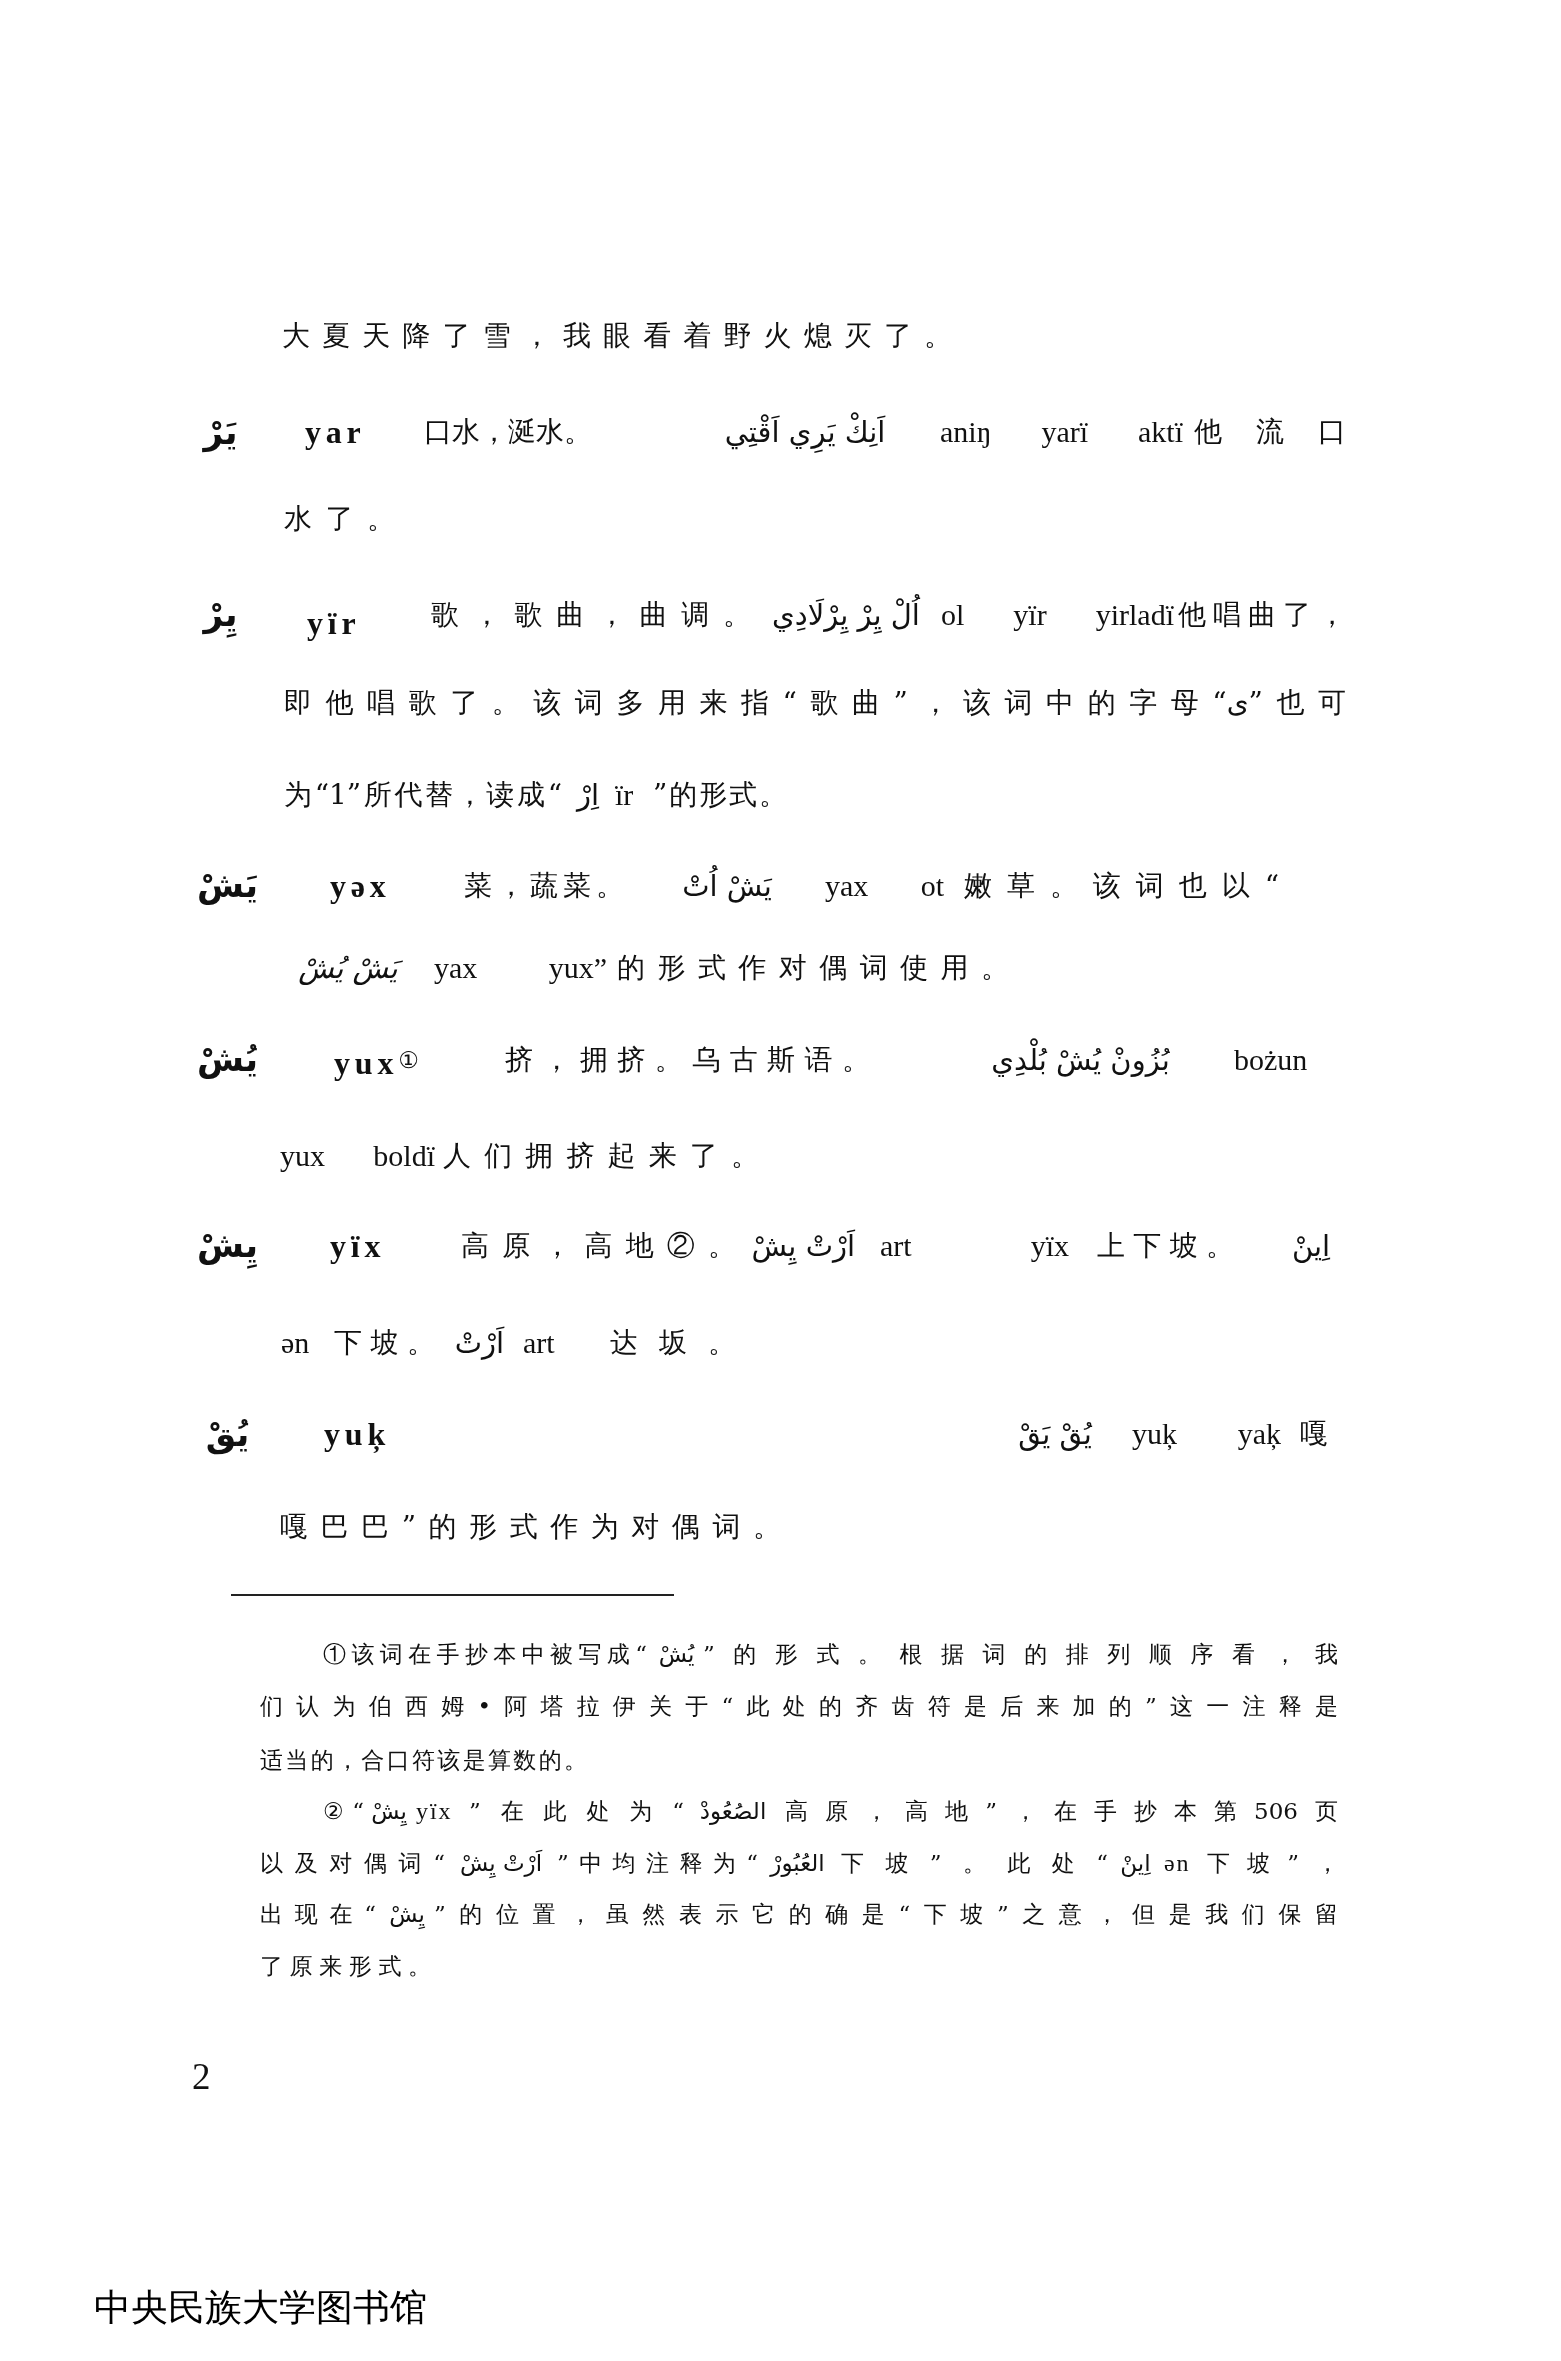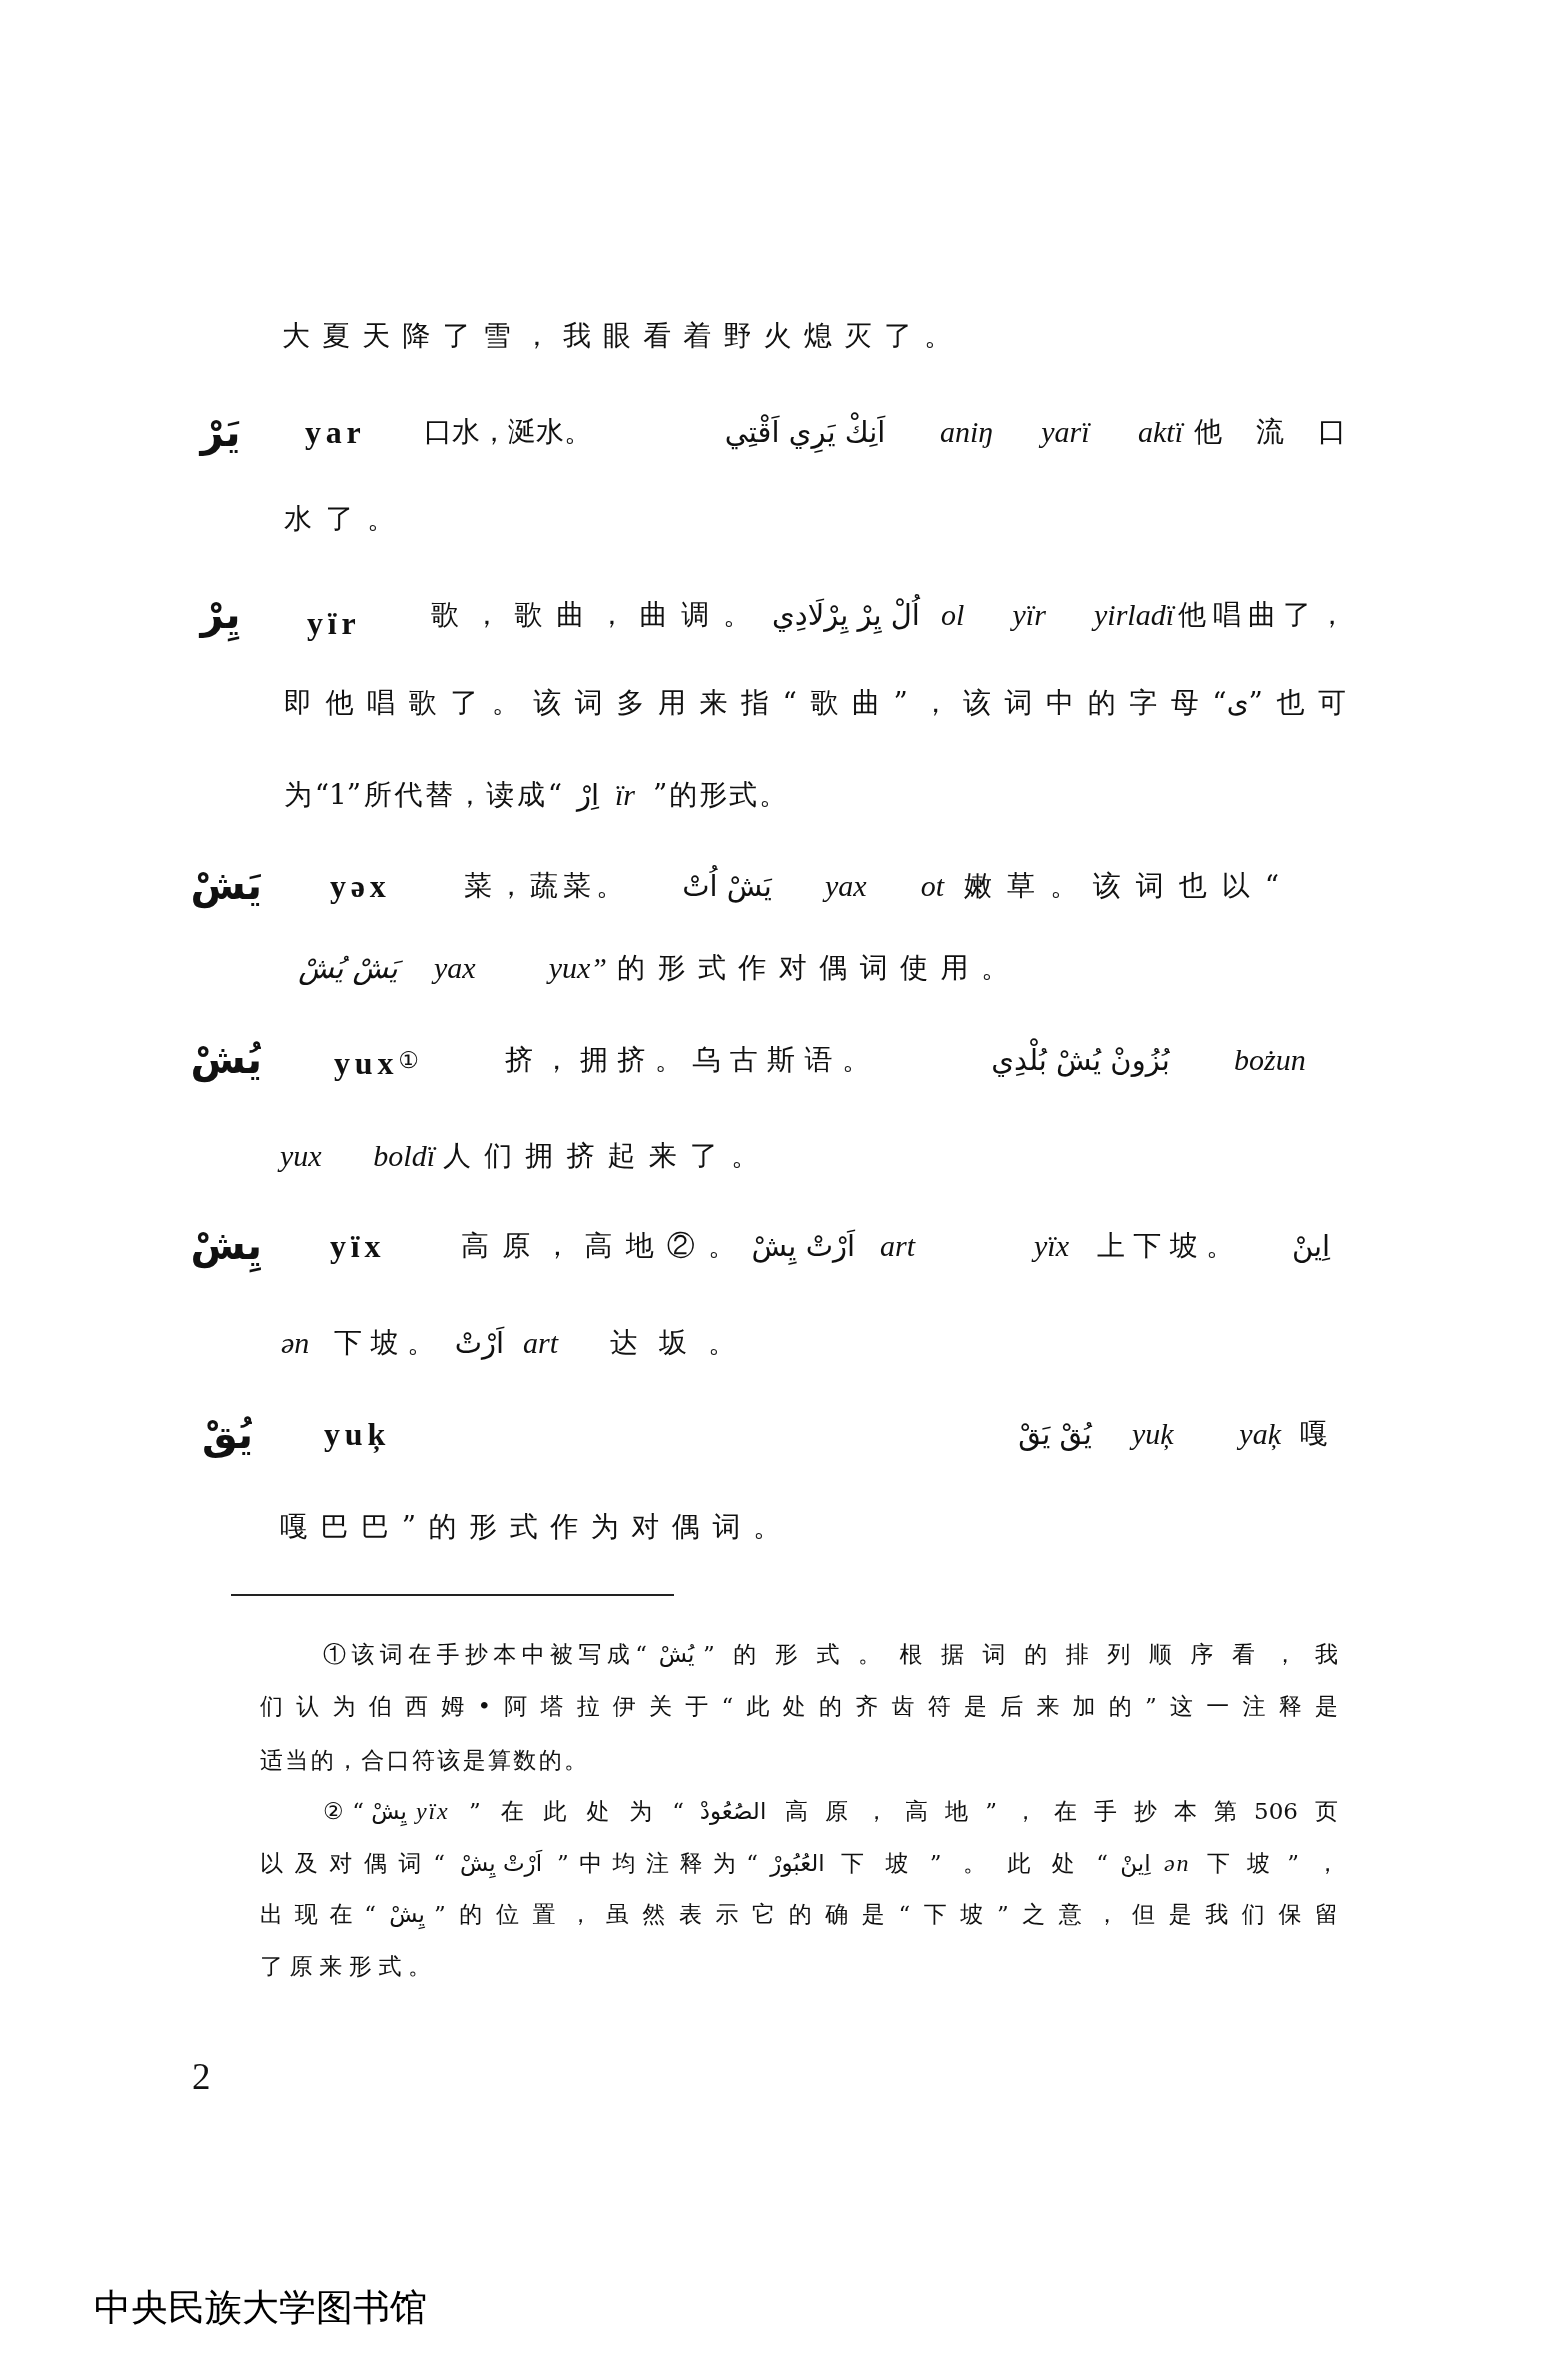--- a/index.html
+++ b/index.html
@@ -1,25 +1,25 @@
 <!DOCTYPE html>
 <html><head>
 <meta charset="utf-8">
 <style>
   html, body { margin:0; padding:0; background:#ffffff; }
   .pg { position:relative; width:1561px; height:2361px; background:#ffffff; overflow:hidden; color:#111111; }
   .s { position:absolute; height:42px; line-height:42px; white-space:nowrap; }
   .j { text-align:justify; text-align-last:justify; }
   .cj { font-family:"DejaVu Serif", serif; font-size:28px; }
-  .la { font-family:"Liberation Serif", serif; font-size:30px;font-style:italic; }
+  .la { font-family:"Liberation Serif", serif; font-size:30px; }
   .tr { font-family:"Liberation Serif", serif; font-size:32px; font-weight:bold; letter-spacing:4.8px; }
   .ref { font-family:"DejaVu Sans", sans-serif; font-size:23px; font-weight:normal; letter-spacing:0; vertical-align:5.8px; }
   .ar { font-family:"DejaVu Sans", sans-serif; font-size:29px; direction:rtl; unicode-bidi:isolate; text-align:center; }
   .hw { position:absolute; height:61px; line-height:61px; white-space:nowrap;
-        font-family:"DejaVu Sans", sans-serif; font-size:40px; font-weight:bold;
+        font-family:"DejaVu Sans", sans-serif; font-size:34px; font-weight:bold;
         direction:rtl; unicode-bidi:isolate; text-align:center; }
   .f { height:35px; line-height:35px; }
   .f.cj { font-size:23px; }
   .f.ar { font-size:23px; }
   .f.la { font-size:24px; letter-spacing:1.9px; }
   .rule { position:absolute; left:231px; top:1594px; width:443px; height:1.9px; background:#222222; }
   .pnum { position:absolute; left:192px; top:2056px; font-family:"Liberation Serif", serif; font-size:37px; line-height:42px; }
   .wm { position:absolute; left:94px; top:2285px; font-family:"DejaVu Sans", sans-serif; font-size:37px; line-height:46px; color:#000000; white-space:nowrap; }
 </style>
 </head>

